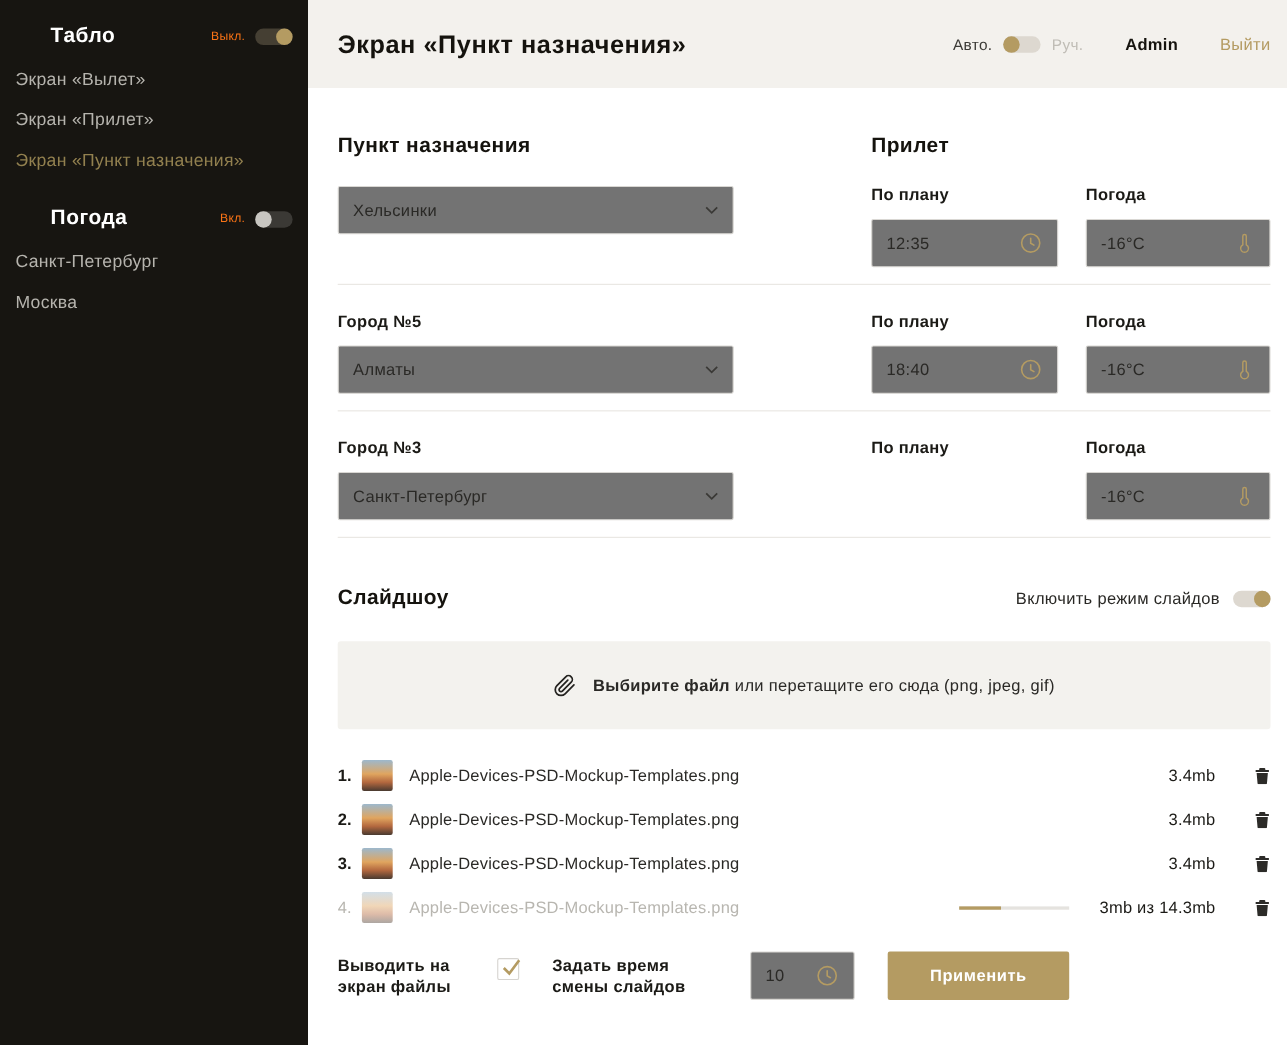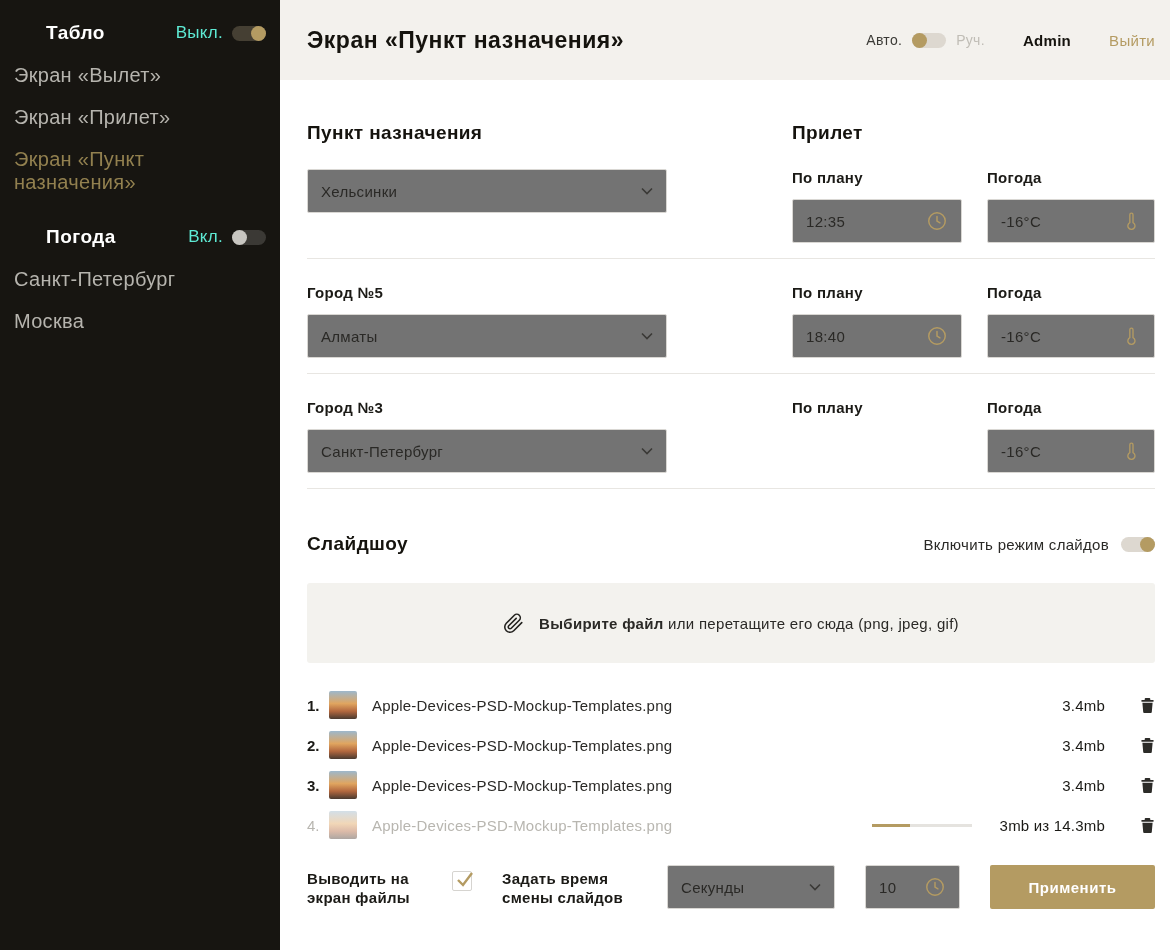--- a/index.html
+++ b/index.html
@@ -12,24 +12,24 @@
   .app { display:flex; width:1170px; height:950px; }
 
   
   .sidebar {
     width:280px; flex-shrink:0; background:#171511;
     padding:22px 14px; color:#b6b4ae;
   }
   .side-head { display:flex; justify-content:space-between; align-items:center;margin-left:32px; }
   .side-title { font-size:19px; font-weight:bold; color:#ffffff; letter-spacing:.5px; margin:0; }
   .side-toggle-wrap { display:flex; align-items:center; gap:9px; }
-  .side-toggle-label { font-size:17px; color:#5eead4; letter-spacing:.3px; }
+  .side-toggle-label { font-size:11px; color:#f97316; letter-spacing:.3px; }
   .side-nav { margin-top:20px; }
   .side-link {
-    display:block; font-size:20px; letter-spacing:.3px; color:#b6b4ae;
+    display:block; font-size:16px; letter-spacing:.3px; color:#b6b4ae;
     margin-bottom:19px; cursor:pointer; text-decoration:none;
   }
   .side-link.active { color:#92804f; }
   .side-section2 { margin-top:32px; }
 
   
   .toggle { position:relative; width:34px; height:15px; border-radius:8px; cursor:pointer; flex-shrink:0; }
   .toggle .knob { position:absolute; top:0; width:15px; height:15px; border-radius:50%; }
   .toggle.knob-right .knob { right:0; }
   .toggle.knob-left  .knob { left:0; }
@@ -343,26 +343,20 @@
       </div>
 
       <div class="footer-row">
         <div class="foot-label lab1">Выводить на экран файлы</div>
         <div class="checkbox">
           <svg width="22" height="22" viewBox="0 0 22 22">
               <path d="M4 11l5 5 9-12" fill="none" stroke="#b49b62" stroke-width="2.4"></path>
             </svg>
         </div>
         <div class="foot-label lab2">Задать время смены слайдов</div>
-        <div class="box foot-select">
-          <span>Секунды</span>
-          <svg class="field-icon" width="12" height="8" viewBox="0 0 12 8">
-              <path d="M1 1.5l5 5 5-5" fill="none" stroke="#3a3936" stroke-width="1.6"></path>
-            </svg>
-        </div>
         <div class="box foot-input">
           <input value="10" style="">
           <svg class="field-icon" width="22" height="22" viewBox="0 0 24 24">
               <circle cx="12" cy="12" r="9" fill="none" stroke="#b49b62" stroke-width="1.6"></circle>
               <path d="M12 7.2v5l3.2 1.8" fill="none" stroke="#b49b62" stroke-width="1.6" stroke-linecap="round"></path>
             </svg>
         </div>
         <button class="apply-btn">Применить</button>
       </div>
 

